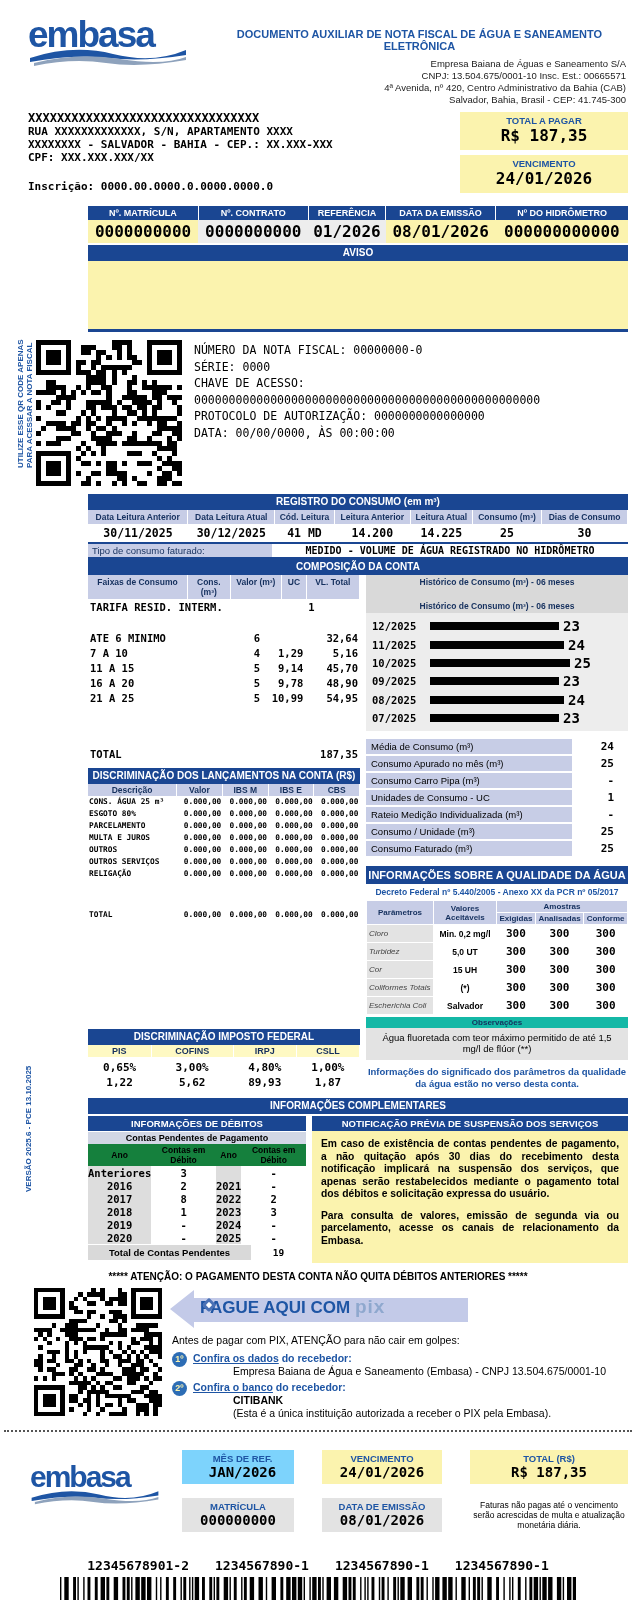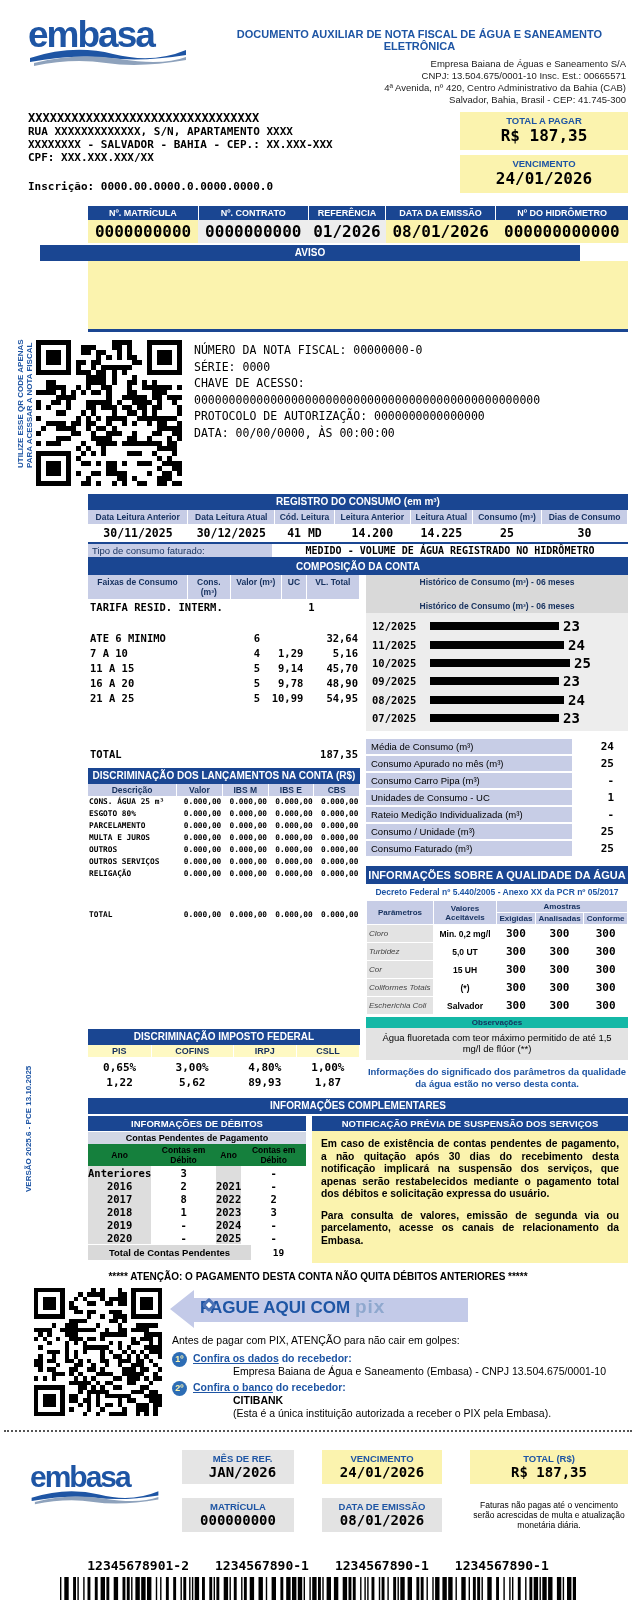--- a/index.html
+++ b/index.html
@@ -31,21 +31,21 @@
   table{border-collapse:collapse;}
   th,td{padding:1px 3px;}
 
   .acct-table{width:540px;margin:8px 0 0 88px;}
   .acct-table th{background:#1A4692;color:#fff;font-size:9px;border-right:1.5px solid #fff;padding:2px 0;}
   .acct-table th:last-child{border-right:none;}
   .acct-table td{font-family:"DejaVu Sans Mono",monospace;font-weight:bold;font-size:16px;text-align:center;padding:2px 0;}
   .acct-table td:nth-child(1),.acct-table td:nth-child(4),.acct-table td:nth-child(5){background:#FBF3AE;}
   .acct-table td:nth-child(2),.acct-table td:nth-child(3){background:#EDEDED;}
 
-  .aviso-bar{margin:2px 0 0 40px;width:540px;}
+  .aviso-bar{margin:2px 0 0 88px;width:540px;}
   .aviso-box{margin-left:88px;width:540px;height:68px;background:#FBF3AE;border-bottom:3px solid #1A4692;}
 
   
   .nota{display:flex;margin:8px 0 0 36px;height:150px;}
   .nota-qr{width:146px;height:146px;}
   .nota-lines{margin-left:12px;font-family:"DejaVu Sans Mono",monospace;font-size:11.5px;line-height:16.5px;padding-top:2px;}
   .vtext{position:absolute;color:#1E55A4;font-weight:bold;font-size:8px;line-height:9px;
          transform:rotate(-90deg);transform-origin:left top;white-space:nowrap;}
   #vtext-qr{left:16px;top:468px;}
   #vtext-versao{left:24px;top:1192px;}
@@ -154,21 +154,21 @@
   .dotted{border-top:2px dotted #555;margin:10px 4px 0 4px;}
 
   
   .footer{display:flex;margin:18px 8px 0 30px;}
   .f-logo{width:150px;padding-top:12px;}
   .f-logo .logo-word{font-size:30px;}
   .f-grid{display:grid;grid-template-columns:112px 120px 158px;column-gap:28px;row-gap:14px;margin-left:8px;}
   .f-box{text-align:center;padding:3px 2px 4px 2px;}
   .f-box .lbl{font-weight:bold;font-size:9.5px;color:#1E55A4;}
   .f-box .val{font-family:"DejaVu Sans Mono",monospace;font-weight:bold;font-size:14px;}
-  .bg-lav{background:#e5e5e5;padding-left:11px;} .bg-yel{background:#FBF3AE;} .bg-gry{background:#E3E3E3;}
+  .bg-lav{background:#7dd3fc;padding-left:11px;} .bg-yel{background:#FBF3AE;} .bg-gry{background:#E3E3E3;}
   .f-note{font-size:8.5px;text-align:center;line-height:10px;padding-top:2px;}
 
   
   .bc-nums{display:flex;justify-content:center;gap:26px;margin-top:26px;
            font-family:"DejaVu Sans Mono",monospace;font-weight:bold;font-size:13px;}
   .barcode{margin:4px auto 0 auto;width:516px;height:66px;display:block;}
 </style>
 </head>
 <body>
 

